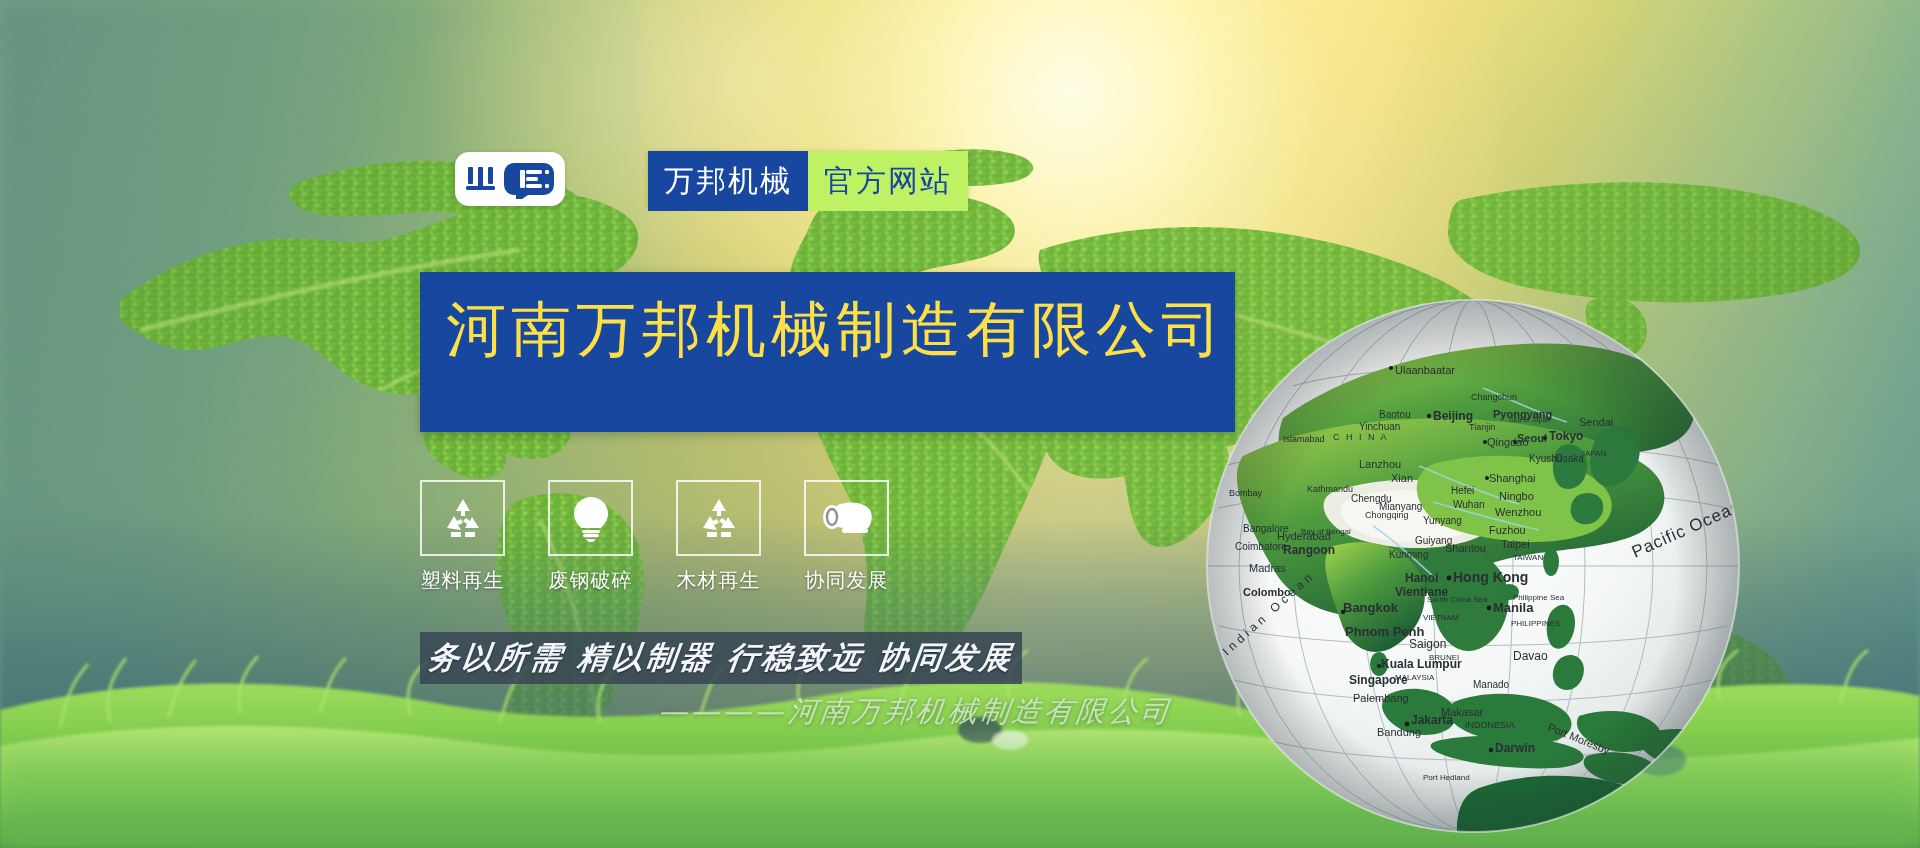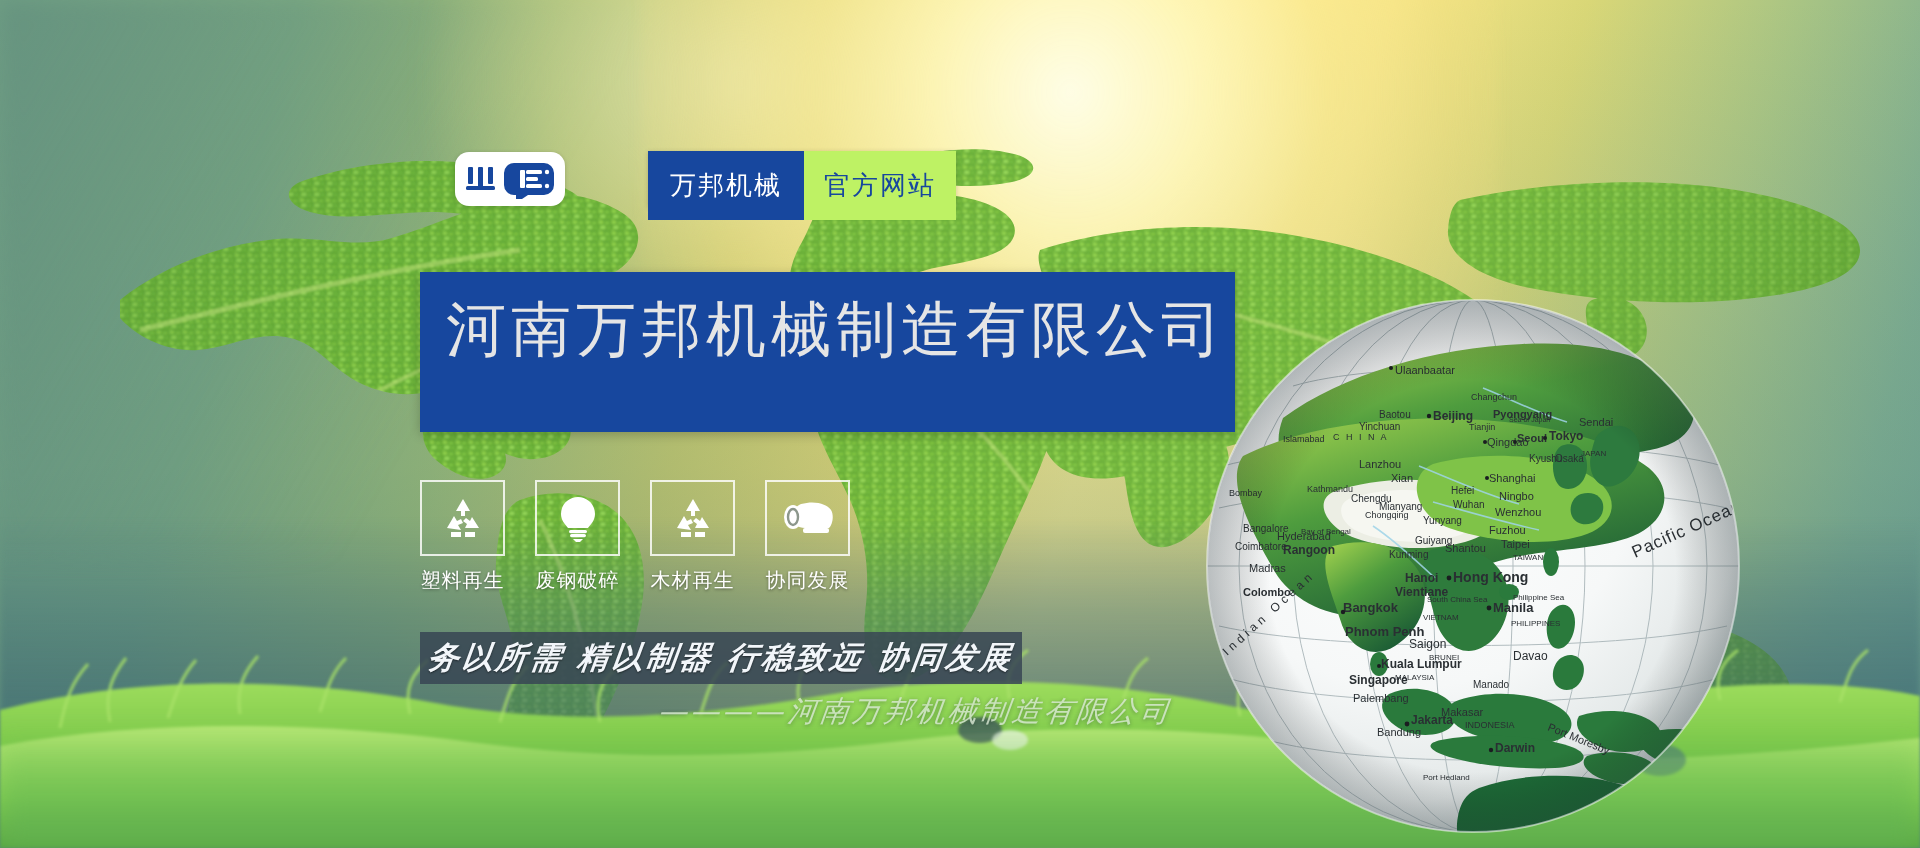--- a/index.html
+++ b/index.html
@@ -98,53 +98,53 @@
   .logo-pill svg{display:block;}
 
   
   .nav{
     position:absolute;left:648px;top:151px;
     display:flex;height:56px;
     box-shadow:0 1px 5px rgba(0,0,0,.18);
   }
   .tab{
     display:flex;align-items:center;justify-content:center;
-    font-size:26px;letter-spacing:2px;
-    padding:0 16px;height:69px;
+    font-size:30px;letter-spacing:2px;
+    padding:0 16px;height:60px;
     font-family:"DejaVu Sans","Liberation Sans",sans-serif;
   }
   .tab-active{background:#17479e;color:#ffffff;min-width:124px;}
   .tab-plain{background:#bef264;color:#17479e;min-width:120px;}
 
   
   .title-banner{
     position:absolute;left:420px;top:272px;
     width:815px;height:160px;
     background:#17479e;
     box-shadow:0 3px 10px rgba(0,0,0,.22);
   }
   .title-main{
     position:absolute;left:26px;top:18px;
-    font-size:60px;color:#e5e5e5;letter-spacing:5px;
+    font-size:60px;color:#fde047;letter-spacing:5px;
     font-family:"DejaVu Sans","Liberation Sans",sans-serif;
     font-weight:300;
     white-space:nowrap;
   }
   .title-sub{
     position:absolute;right:20px;bottom:16px;
     font-size:27px;color:#e7eeff;letter-spacing:3px;
     font-family:"DejaVu Sans","Liberation Sans",sans-serif;
     font-weight:300;
     white-space:nowrap;
   }
 
   
   .features{
     position:absolute;left:420px;top:480px;
-    display:flex;gap:30px;
+    display:flex;gap:43px;
   }
   .feature{width:85px;display:flex;flex-direction:column;align-items:center;}
   .feature-box{
     width:85px;height:76px;
     border:2px solid rgba(255,255,255,.82);
     display:flex;align-items:center;justify-content:center;
     box-sizing:border-box;
   }
   .feature-box svg{display:block;}
   .feature-label{

